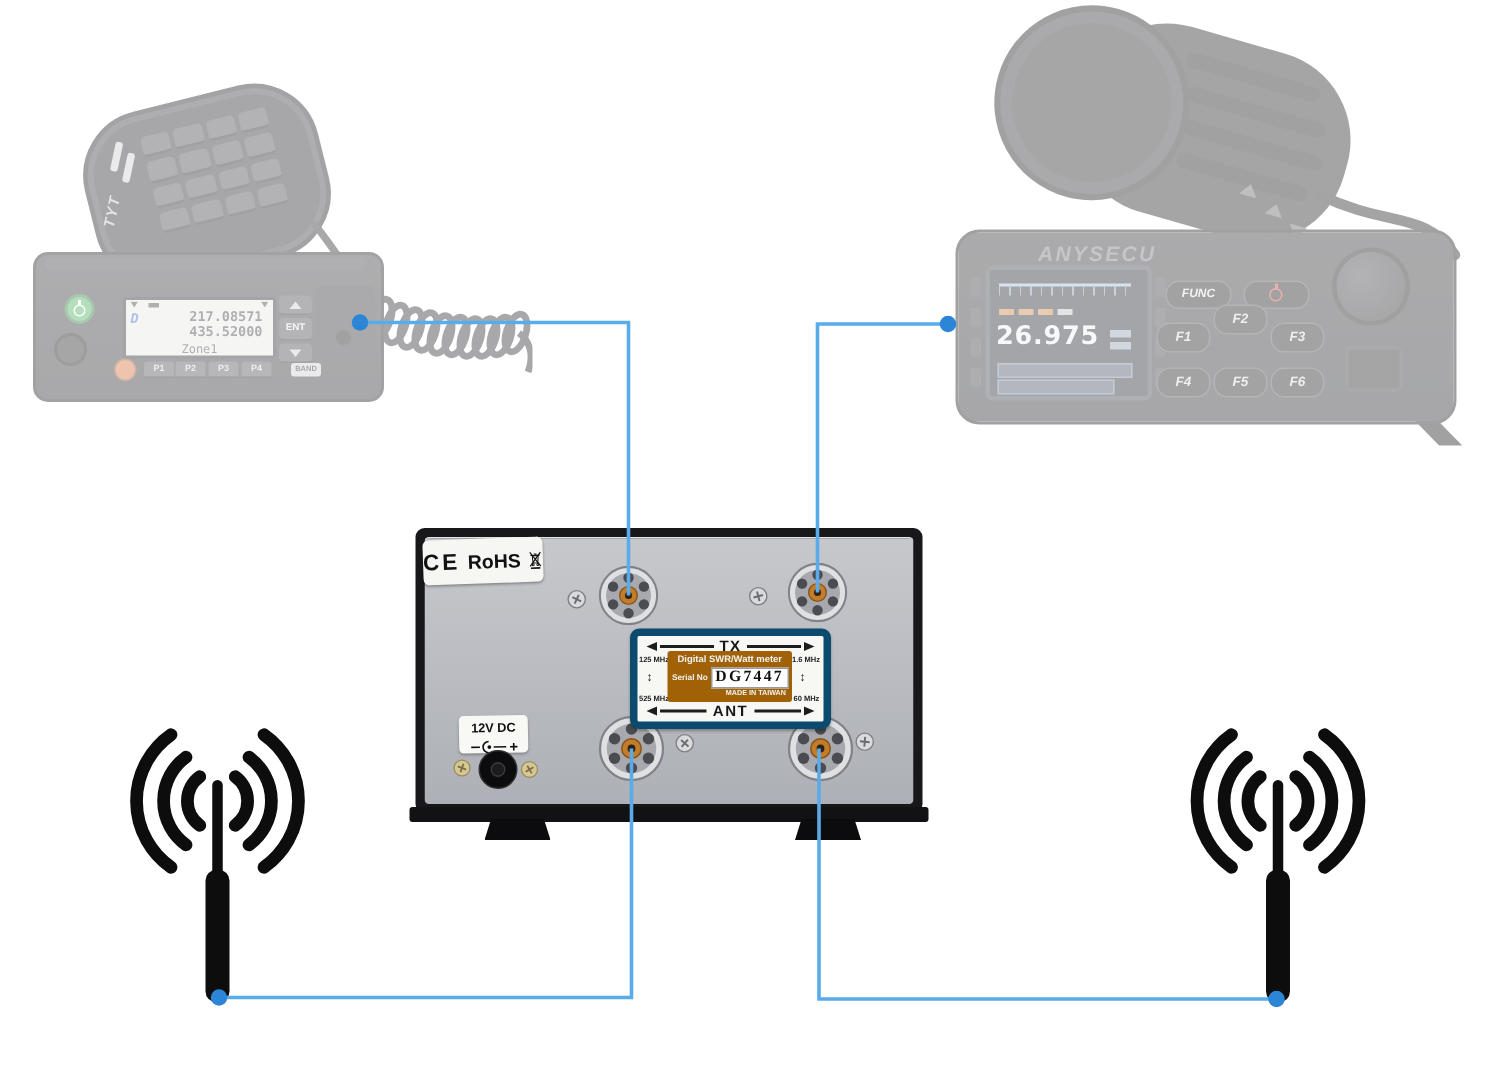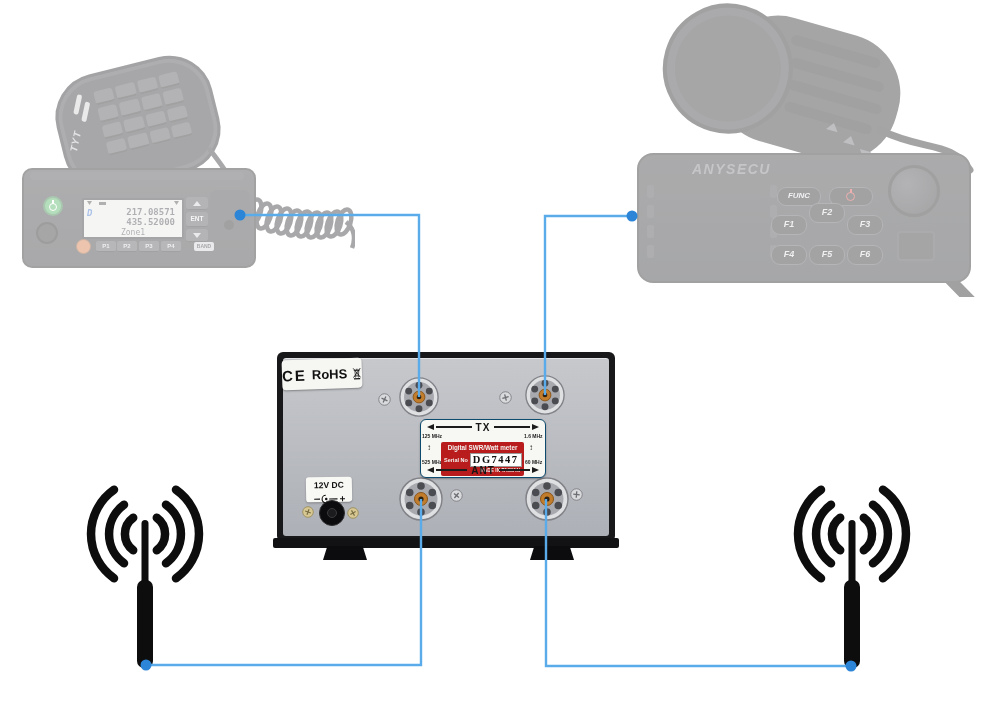--- a/index.html
+++ b/index.html
@@ -100,29 +100,29 @@
   .foot{position:absolute;top:194px;width:44px;height:14px;background:#0c0c0e;
         clip-path:polygon(10% 0,90% 0,100% 100%,0 100%);}
   .ce-sticker{position:absolute;left:5px;top:7px;width:80px;height:30px;background:#f6f6f3;
               border-radius:4px;transform:rotate(-2deg);display:flex;align-items:center;
               justify-content:center;gap:5px;color:#111;box-shadow:0 1px 2px rgba(0,0,0,.35);}
   .ce-mark{font-size:15px;font-weight:600;letter-spacing:2px;}
   .rohs{font-size:13px;font-weight:bold;}
   .conn{position:absolute;}
   .screw{position:absolute;}
   .info-sticker{position:absolute;left:143px;top:67px;width:124px;height:57px;background:#f7f7f4;
-                border-radius:6px;border:1px solid #0c4a6e;box-shadow:0 1px 2px rgba(0,0,0,.3);}
+                border-radius:6px;border:5px solid #0c4a6e;box-shadow:0 1px 2px rgba(0,0,0,.3);}
   .arrow-row{position:absolute;left:6px;right:6px;height:10px;display:flex;align-items:center;gap:2px;}
   .arrow-row .hline{flex:1;height:2px;background:#1c1c1c;}
   .arrow-row .lab{font-size:10px;font-weight:bold;letter-spacing:1px;color:#161616;padding:0 2px;}
   .tri-w{width:0;height:0;border-top:3.5px solid transparent;border-bottom:3.5px solid transparent;}
   .tri-w.left{border-right:7px solid #1c1c1c;} .tri-w.right{border-left:7px solid #1c1c1c;}
   .freq-side{position:absolute;font-size:5px;font-weight:bold;color:#222;width:22px;}
   .updown{position:absolute;font-size:8px;color:#222;}
-  .black-panel{position:absolute;left:20px;top:22px;width:83px;height:34px;background:#b91c1c;
+  .black-panel{position:absolute;left:20px;top:10px;width:83px;height:34px;background:#a16207;
                border-radius:2px;color:#f2f2f0;}
   .bp-title{margin-top:2px;text-align:center;font-size:6.3px;font-weight:bold;white-space:nowrap;}
   .bp-serialrow{display:flex;align-items:center;margin:1.5px 0 0 3px;gap:2px;}
   .bp-serial-label{font-size:5.5px;font-weight:bold;white-space:nowrap;}
   .bp-serial-box{background:#fff;color:#101010;border:1px solid #999;
                  font-family:"Liberation Serif",serif;font-weight:bold;font-size:10.5px;
                  letter-spacing:1.5px;padding:0 2px;line-height:12px;}
   .bp-origin{text-align:right;font-size:4.8px;font-weight:bold;margin:1px 4px 0 0;}
   .dc-sticker{position:absolute;left:29px;top:125px;width:46px;height:25px;background:#f8f8f5;
               border-radius:3px;transform:rotate(-1deg);text-align:center;box-shadow:0 1px 2px rgba(0,0,0,.3);}
@@ -248,20 +248,37 @@
     <div class="bodyR">
       <div class="brandR">ANYSECU</div>
       <span class="nub" style="left:8px;top:30px;"></span>
       <span class="nub" style="left:8px;top:50px;"></span>
       <span class="nub" style="left:8px;top:70px;"></span>
       <span class="nub" style="left:8px;top:90px;"></span>
       <span class="nub" style="left:131px;top:30px;"></span>
       <span class="nub" style="left:131px;top:50px;"></span>
       <span class="nub" style="left:131px;top:70px;"></span>
       <span class="nub" style="left:131px;top:90px;"></span>
+      <div class="dispR">
+        <div class="spec-line"></div>
+        <div class="spec-ticks"></div>
+        <div class="tagrow">
+            <i></i>
+            <i></i>
+            <i></i>
+            <i class="w"></i>
+          </div>
+        <div class="freqR">26.975</div>
+        <div class="minicol">
+          <i style="left:80px;top:40px;"></i>
+            <i style="left:80px;top:48px;"></i>
+        </div>
+        <div class="dbar" style="left:5px;top:62px;width:88px;height:8px;"></div>
+        <div class="dbar" style="left:5px;top:73px;width:76px;height:8px;"></div>
+      </div>
       <div class="pillR" style="left:138px;top:32px;width:42px;">FUNC</div>
       <div class="pillR" style="left:190px;top:32px;width:42px;">
         <span class="pwrR-ring"></span>
         <span class="pwrR-bar"></span>
       </div>
       <div class="fkey" style="left:132px;top:60px;">F1</div>
       <div class="fkey" style="left:170px;top:48px;">F2</div>
       <div class="fkey" style="left:208px;top:60px;">F3</div>
       <div class="fkey" style="left:132px;top:90px;">F4</div>
       <div class="fkey" style="left:170px;top:90px;">F5</div>

